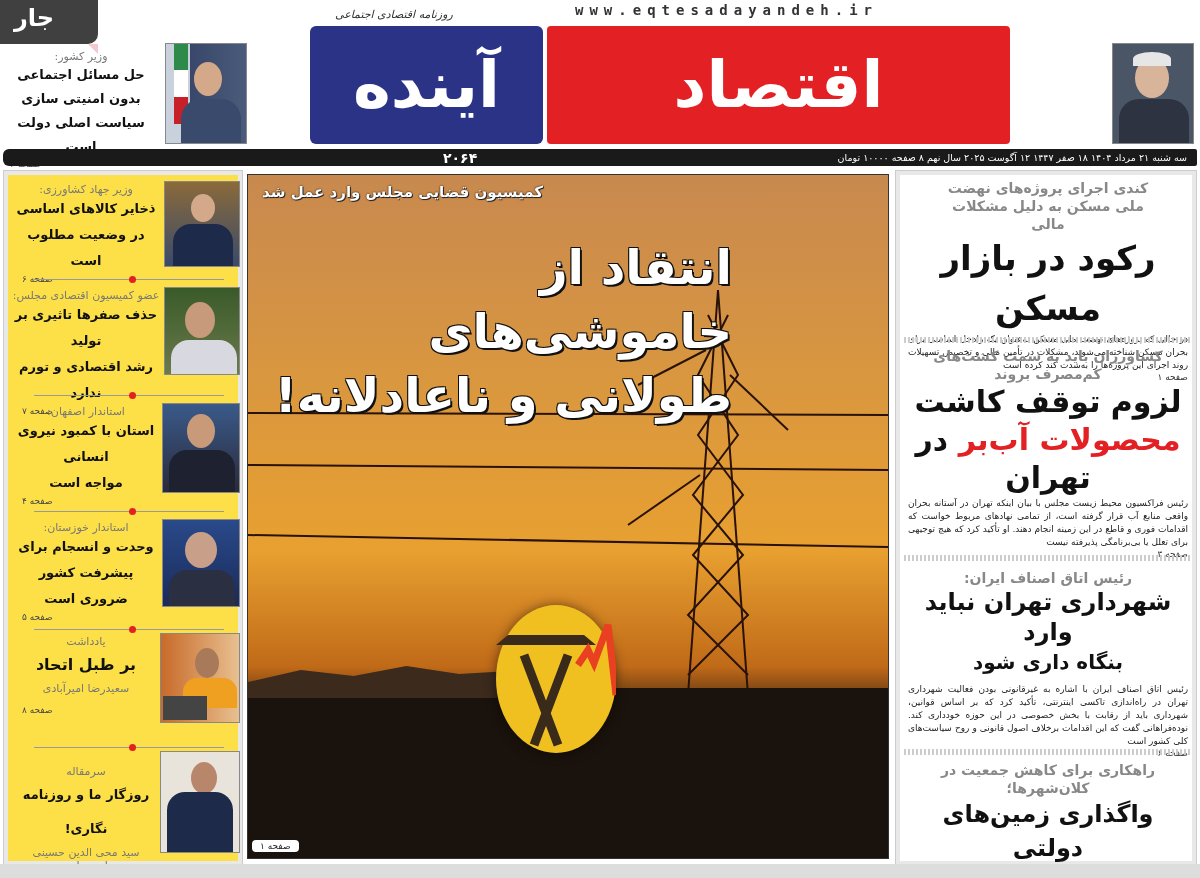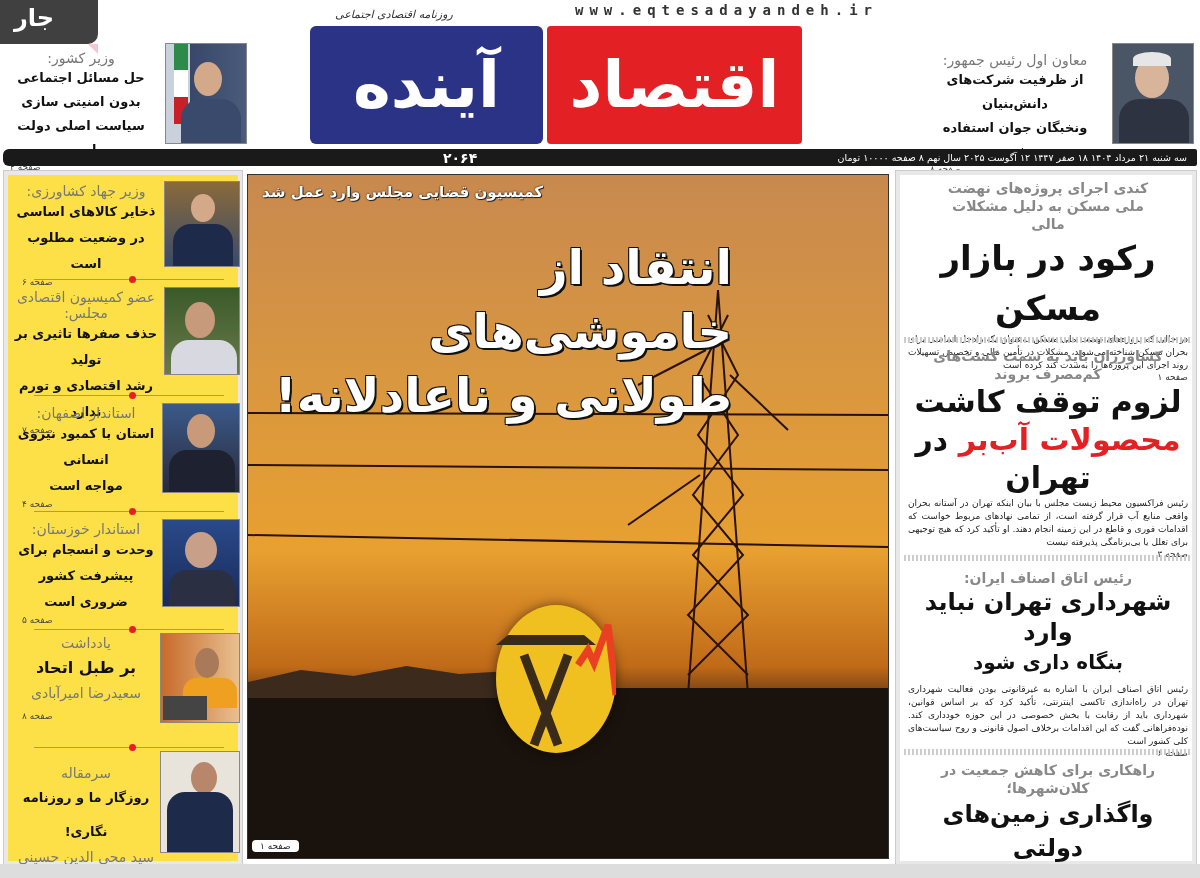--- a/index.html
+++ b/index.html
@@ -5,27 +5,27 @@
 *{box-sizing:border-box;margin:0;padding:0}
 html,body{width:1200px;height:878px;overflow:hidden;background:#fff;font-family:"DejaVu Sans",sans-serif}
 .page{position:relative;width:1200px;height:878px;background:#fff}
 
 
 .badge{position:absolute;left:0;top:0;width:98px;height:44px;background:#404040;border-bottom-right-radius:10px}
 .badge span{position:absolute;left:14px;top:4px;color:#fff;font-weight:bold;font-size:24px;font-family:"DejaVu Sans",sans-serif}
 .badge:after{content:"";position:absolute;right:0;bottom:-10px;border-left:10px solid transparent;border-top:10px solid #f4c8cc}
 .url{position:absolute;left:575px;top:2px;font-family:"DejaVu Sans Mono",monospace;font-size:14px;letter-spacing:6px;color:#333;font-weight:bold}
 .tagline{position:absolute;left:335px;top:8px;font-size:11px;color:#333;font-style:italic;direction:rtl}
-.logo{position:absolute;left:310px;top:26px;width:492px;height:118px;display:flex;align-items:stretch}
+.logo{position:absolute;left:310px;top:26px;width:700px;height:118px;display:flex;align-items:stretch}
 .logo .blue{width:233px;background:#2a3386;border-radius:6px;position:relative;overflow:hidden}
 .logo .red{flex:1;background:#e32024;margin-left:4px;border-radius:4px;position:relative}
 .logo-text{position:absolute;inset:0;display:flex;align-items:center;justify-content:center;color:#fff;font-weight:bold;font-size:64px;direction:rtl}
 
 .hl-top{position:absolute;direction:rtl;text-align:center}
-.kicker{font-size:14px;color:#777}
+.kicker{font-size:11px;color:#777}
 .hl-bold{font-weight:bold;font-size:13px;color:#111;line-height:24px}
 .pg{font-size:9px;color:#444;text-align:right}
 .photo{position:absolute;border:1px solid #888;overflow:hidden}
 
 
 .datebar{position:absolute;left:3px;top:149px;width:1194px;height:17px;background:#1a1a1a;border-radius:6px 2px 2px 6px;color:#fff;direction:rtl;display:flex;align-items:center;padding:0 10px;font-size:9.5px}
 .datebar .info{flex:1;white-space:nowrap}
 .datebar .issue{font-weight:bold;font-size:14px;margin-left:430px}
 
 
@@ -81,26 +81,20 @@
     <div style="position:absolute;left:28px;top:18px;width:28px;height:34px;border-radius:50%;background:#d4a98a"></div>
     <div style="position:absolute;left:15px;top:55px;width:60px;height:50px;border-radius:20px 20px 0 0;background:#3a4a6c"></div>
   </div>
   <div class="hl-top" style="left:0;top:50px;width:162px">
     <div class="kicker">وزیر کشور:</div>
     <div class="hl-bold">حل مسائل اجتماعی بدون امنیتی سازی</div>
     <div class="hl-bold">سیاست اصلی دولت است</div>
     <div class="pg" style="text-align:left;padding-left:10px">صفحه ۲</div>
   </div>
 
-  <div class="hl-top" style="left:930px;top:52px;width:170px">
-    <div class="kicker">معاون اول رئیس جمهور:</div>
-    <div class="hl-bold">از ظرفیت شرکت‌های دانش‌بنیان</div>
-    <div class="hl-bold">ونخبگان جوان استفاده شود</div>
-    <div class="pg" style="text-align:left;padding-left:0">صفحه ۸</div>
-  </div>
   <div class="photo" style="left:1112px;top:43px;width:82px;height:101px;background:#4a5666">
     <div style="position:absolute;left:22px;top:14px;width:34px;height:40px;border-radius:50%;background:#d8b49a"></div>
     <div style="position:absolute;left:20px;top:8px;width:38px;height:14px;border-radius:50% 50% 0 0;background:#e6e6e6"></div>
     <div style="position:absolute;left:6px;top:55px;width:70px;height:50px;border-radius:20px 20px 0 0;background:#2d3340"></div>
   </div>
 
   <div class="datebar">
     <span class="info">سه شنبه  ۲۱ مرداد ۱۴۰۴  ۱۸ صفر ۱۴۴۷  ۱۲ آگوست ۲۰۲۵  سال نهم  ۸ صفحه  ۱۰۰۰۰ تومان</span>
     <span class="issue">۲۰۶۴</span>
   </div>

